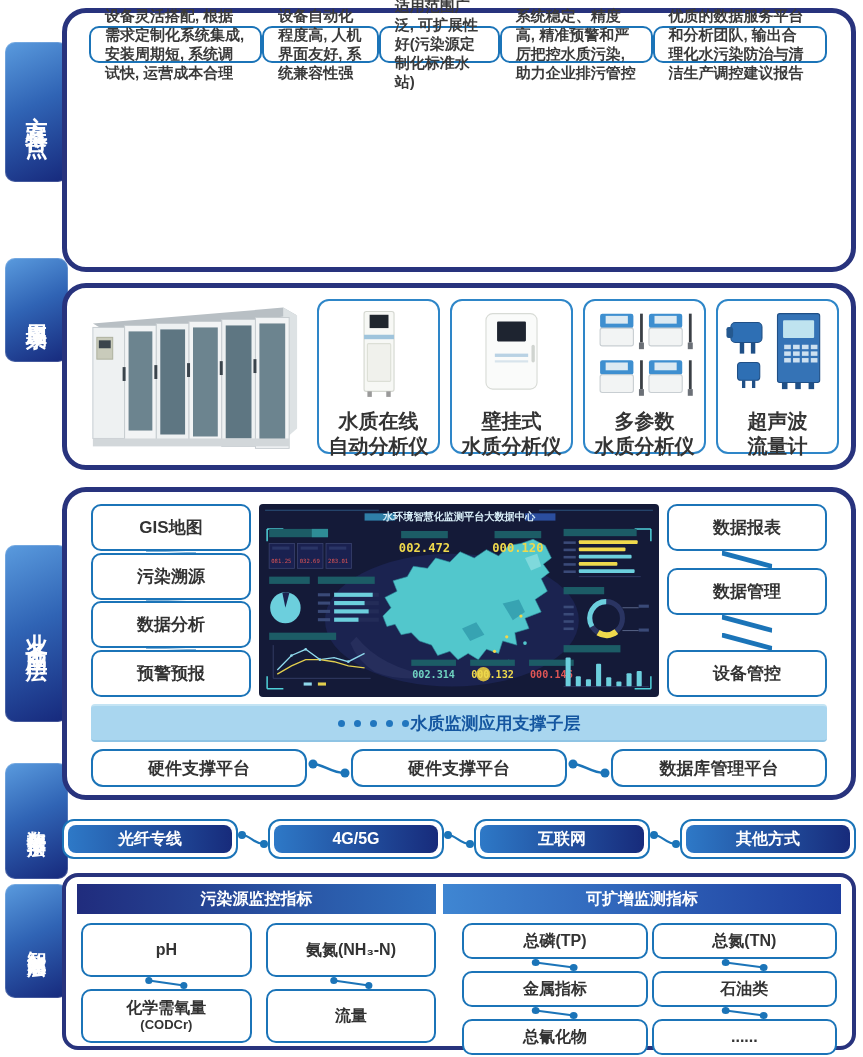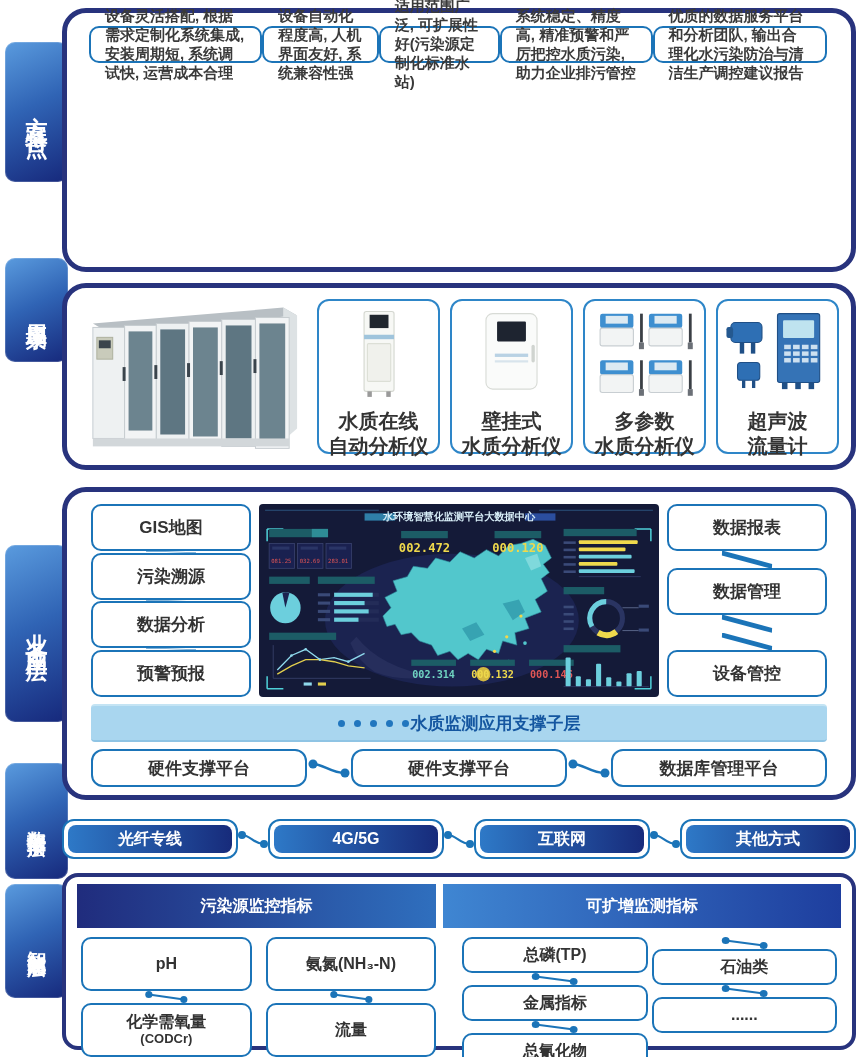--- a/index.html
+++ b/index.html
@@ -60,21 +60,21 @@
 
   
   #transmission{position:absolute;left:62px;top:822px;width:794px;height:34px;display:flex;align-items:center;}
   .pill{flex:1;height:40px;border:2px solid #1B74B8;border-radius:12px;background:#fff;padding:4px;box-sizing:border-box;}
   .pill-inner{height:100%;border-radius:8px;background:linear-gradient(90deg,#2E79C7,#172B7B);
     display:flex;align-items:center;justify-content:center;color:#fff;font-weight:bold;font-size:16px;}
   .pill-conn{width:30px;height:40px;flex:none;}
 
   
   .perc-header{display:flex;gap:7px;margin:3px 2px 0;}
-  .perc-h{height:44px;display:flex;align-items:center;justify-content:center;color:#fff;font-weight:bold;font-size:16px;}
+  .perc-h{height:30px;display:flex;align-items:center;justify-content:center;color:#fff;font-weight:bold;font-size:16px;}
   .perc-h-left{width:47%;background:linear-gradient(90deg,#202C7D,#2F6FBE);}
   .perc-h-right{flex:1;background:linear-gradient(90deg,#3F86D2,#1E3E9E);}
   .perc-body{display:flex;gap:26px;padding:9px 6px 0;}
   .perc-left{width:47%;display:flex;gap:14px;}
   .perc-right{flex:1;display:flex;gap:4px;}
   .perc-col{flex:1;display:flex;flex-direction:column;}
   .perc-box{border:2px solid #1B74B8;border-radius:10px;display:flex;flex-direction:column;
     align-items:center;justify-content:center;font-size:16px;font-weight:600;color:#333;background:#fff;text-align:center;line-height:1.15;}
   .perc-box-lg{height:50px;}
   .perc-box-sm{height:32px;}
@@ -557,20 +557,23 @@
                 <circle cx="66" cy="3.5" r="3.5" fill="#1B74B8"></circle>
                 <line x1="66" y1="3.5" x2="100" y2="8.5" stroke="#1B74B8" stroke-width="2"></line>
                 <circle cx="100" cy="8.5" r="3.5" fill="#1B74B8"></circle>
               </svg>
           </div>
           <div class="perc-box perc-box-sm">
               <span>总氰化物</span>
             </div>
         </div>
         <div class="perc-col">
+          <div class="perc-box perc-box-sm">
+              <span>总氮(TN)</span>
+            </div>
           <div class="vconn">
             <svg viewBox="0 0 166 12" preserveAspectRatio="none">
                 <circle cx="66" cy="3.5" r="3.5" fill="#1B74B8"></circle>
                 <line x1="66" y1="3.5" x2="100" y2="8.5" stroke="#1B74B8" stroke-width="2"></line>
                 <circle cx="100" cy="8.5" r="3.5" fill="#1B74B8"></circle>
               </svg>
           </div>
           <div class="perc-box perc-box-sm">
               <span>石油类</span>
             </div>

